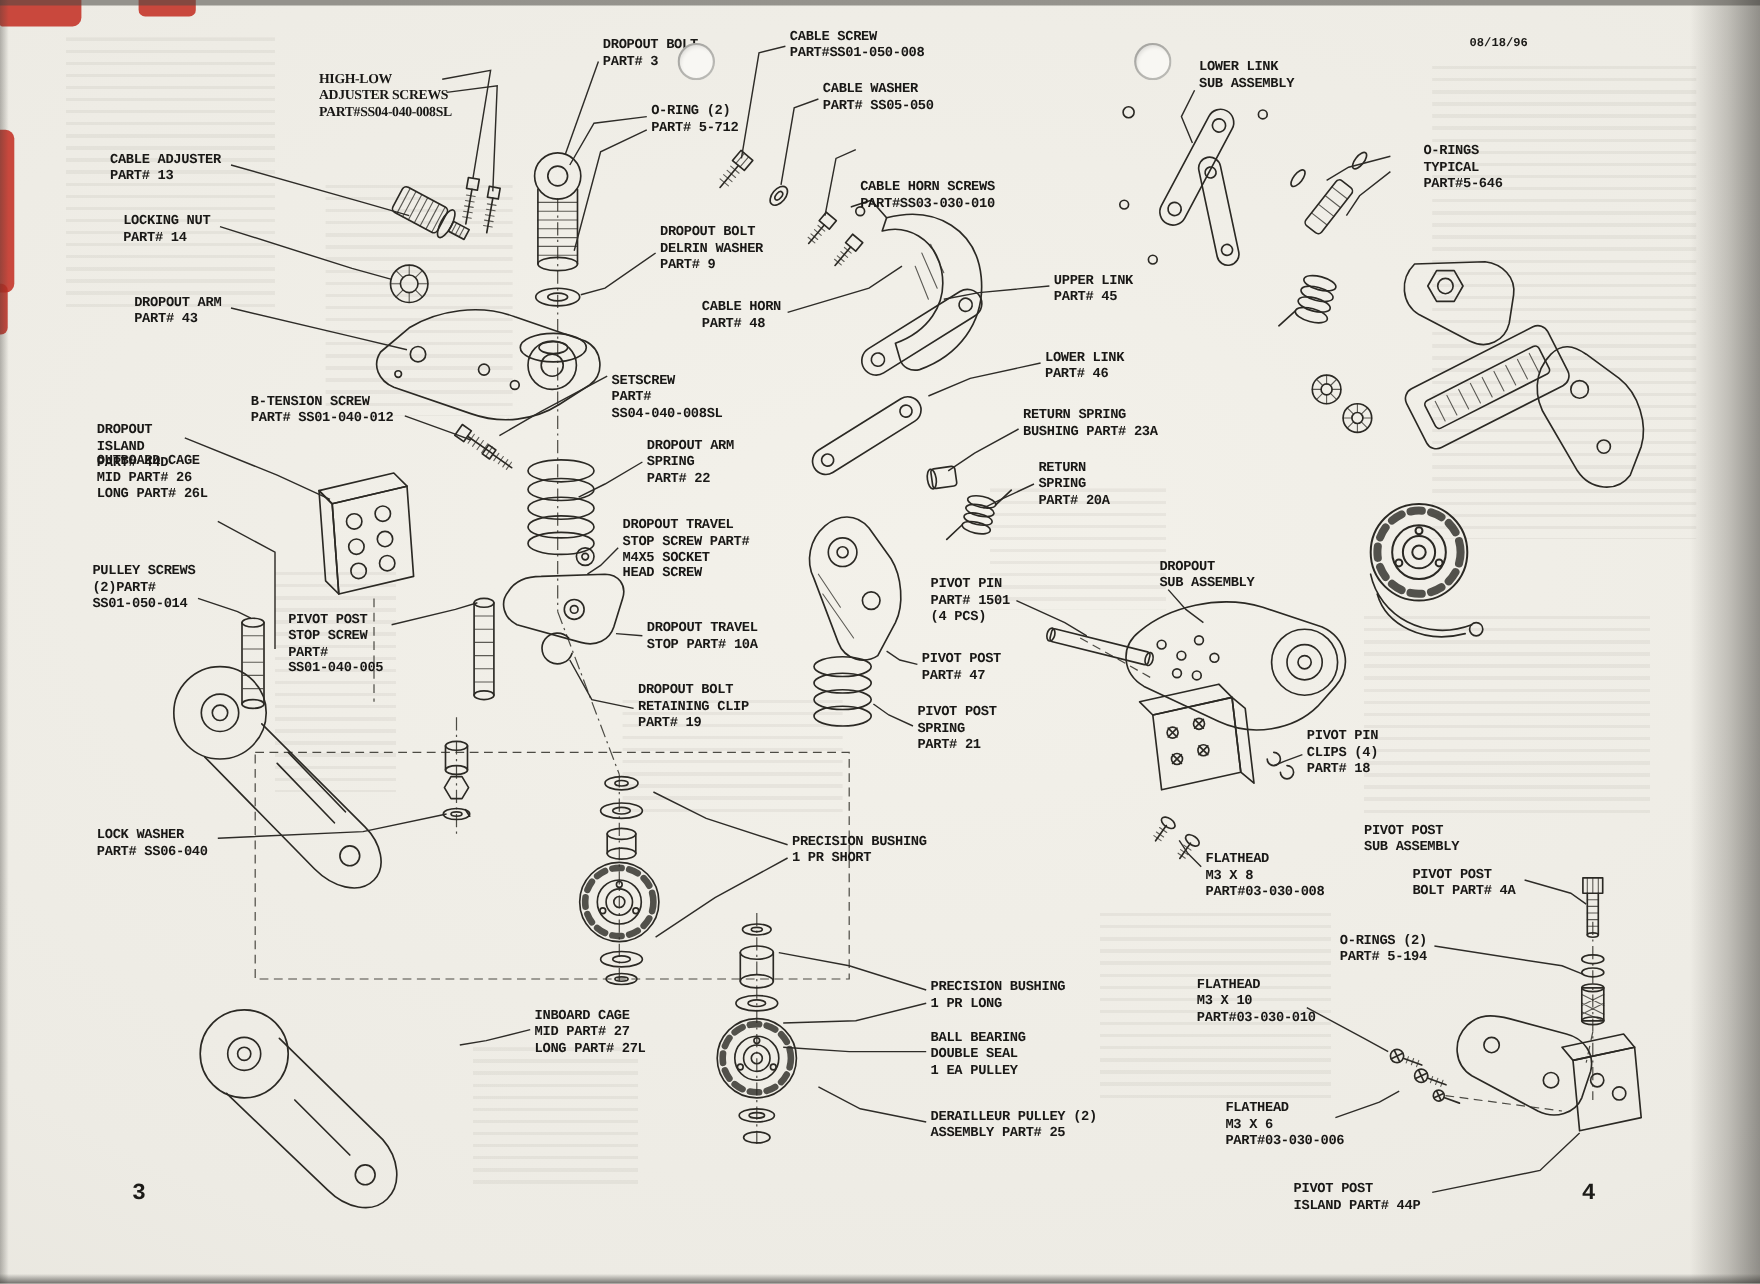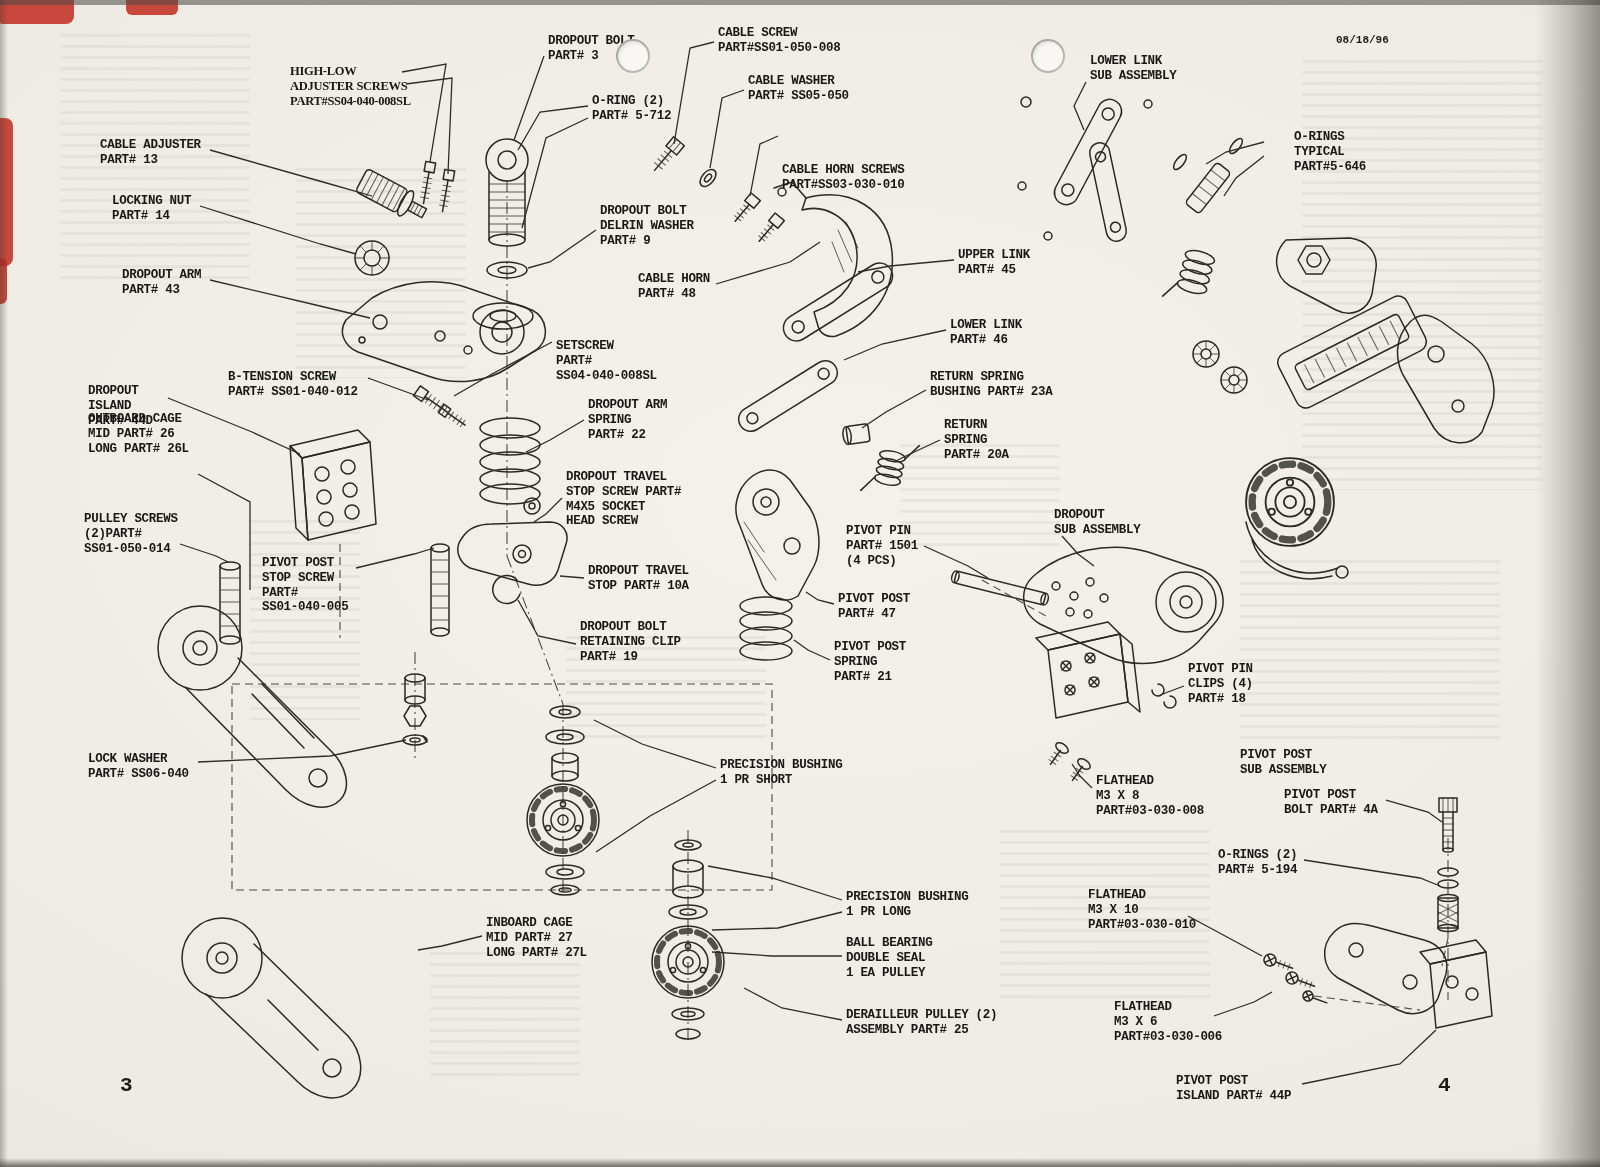--- a/index.html
+++ b/index.html
@@ -560,21 +560,21 @@
       <div class="part-label" style="left: 122px; top: 268px;">DROPOUT ARM
 PART# 43</div>
       <div class="part-label" style="left: 556px; top: 314px; margin-top: 25px;">SETSCREW
 PART#
 SS04-040-008SL</div>
       <div class="part-label" style="left: 930px; top: 370px;">RETURN SPRING
 BUSHING PART# 23A</div>
       <div class="part-label" style="left: 944px; top: 418px;">RETURN
 SPRING
 PART# 20A</div>
-      <div class="part-label" style="left: 228px; top: 370px;">B-TENSION SCREW
+      <div class="part-label" style="left: 228px; top: 358px;">B-TENSION SCREW
 PART# SS01-040-012</div>
       <div class="part-label" style="left: 88px; top: 384px;">DROPOUT
 ISLAND
 PART# 44D</div>
       <div class="part-label" style="left: 588px; top: 398px;">DROPOUT ARM
 SPRING
 PART# 22</div>
       <div class="part-label" style="left: 88px; top: 412px;">OUTBOARD CAGE
 MID PART# 26
 LONG PART# 26L</div>

